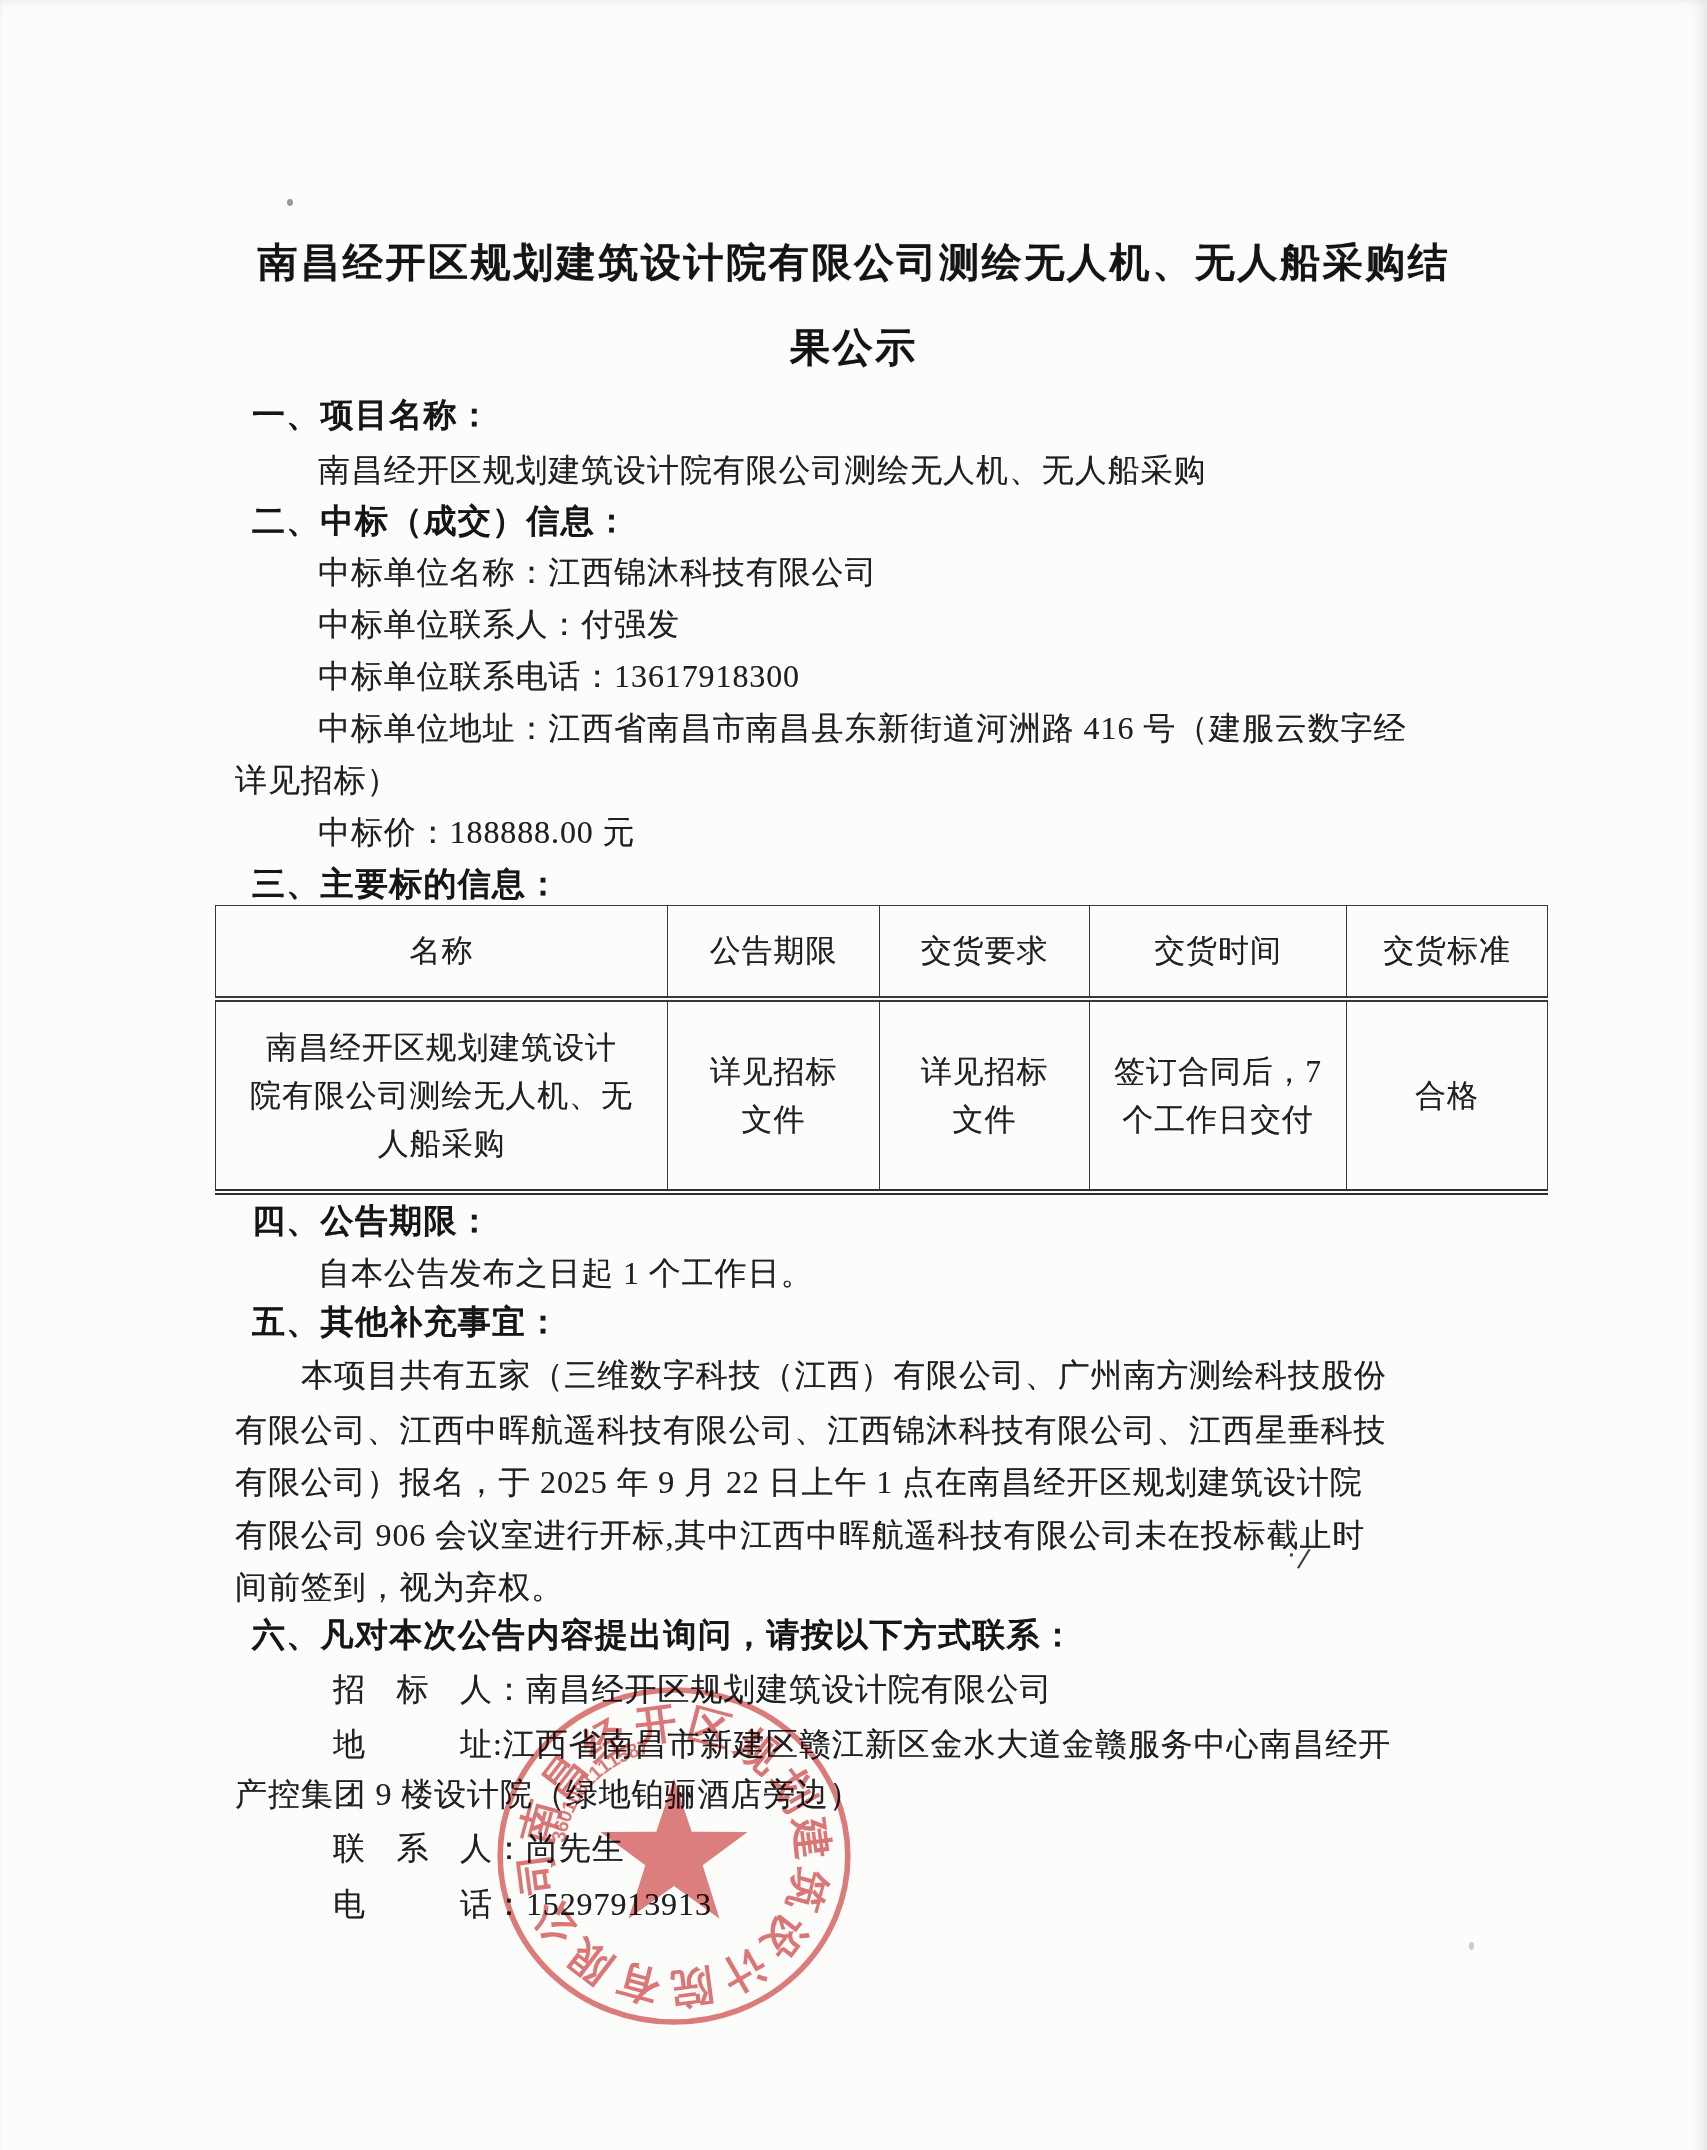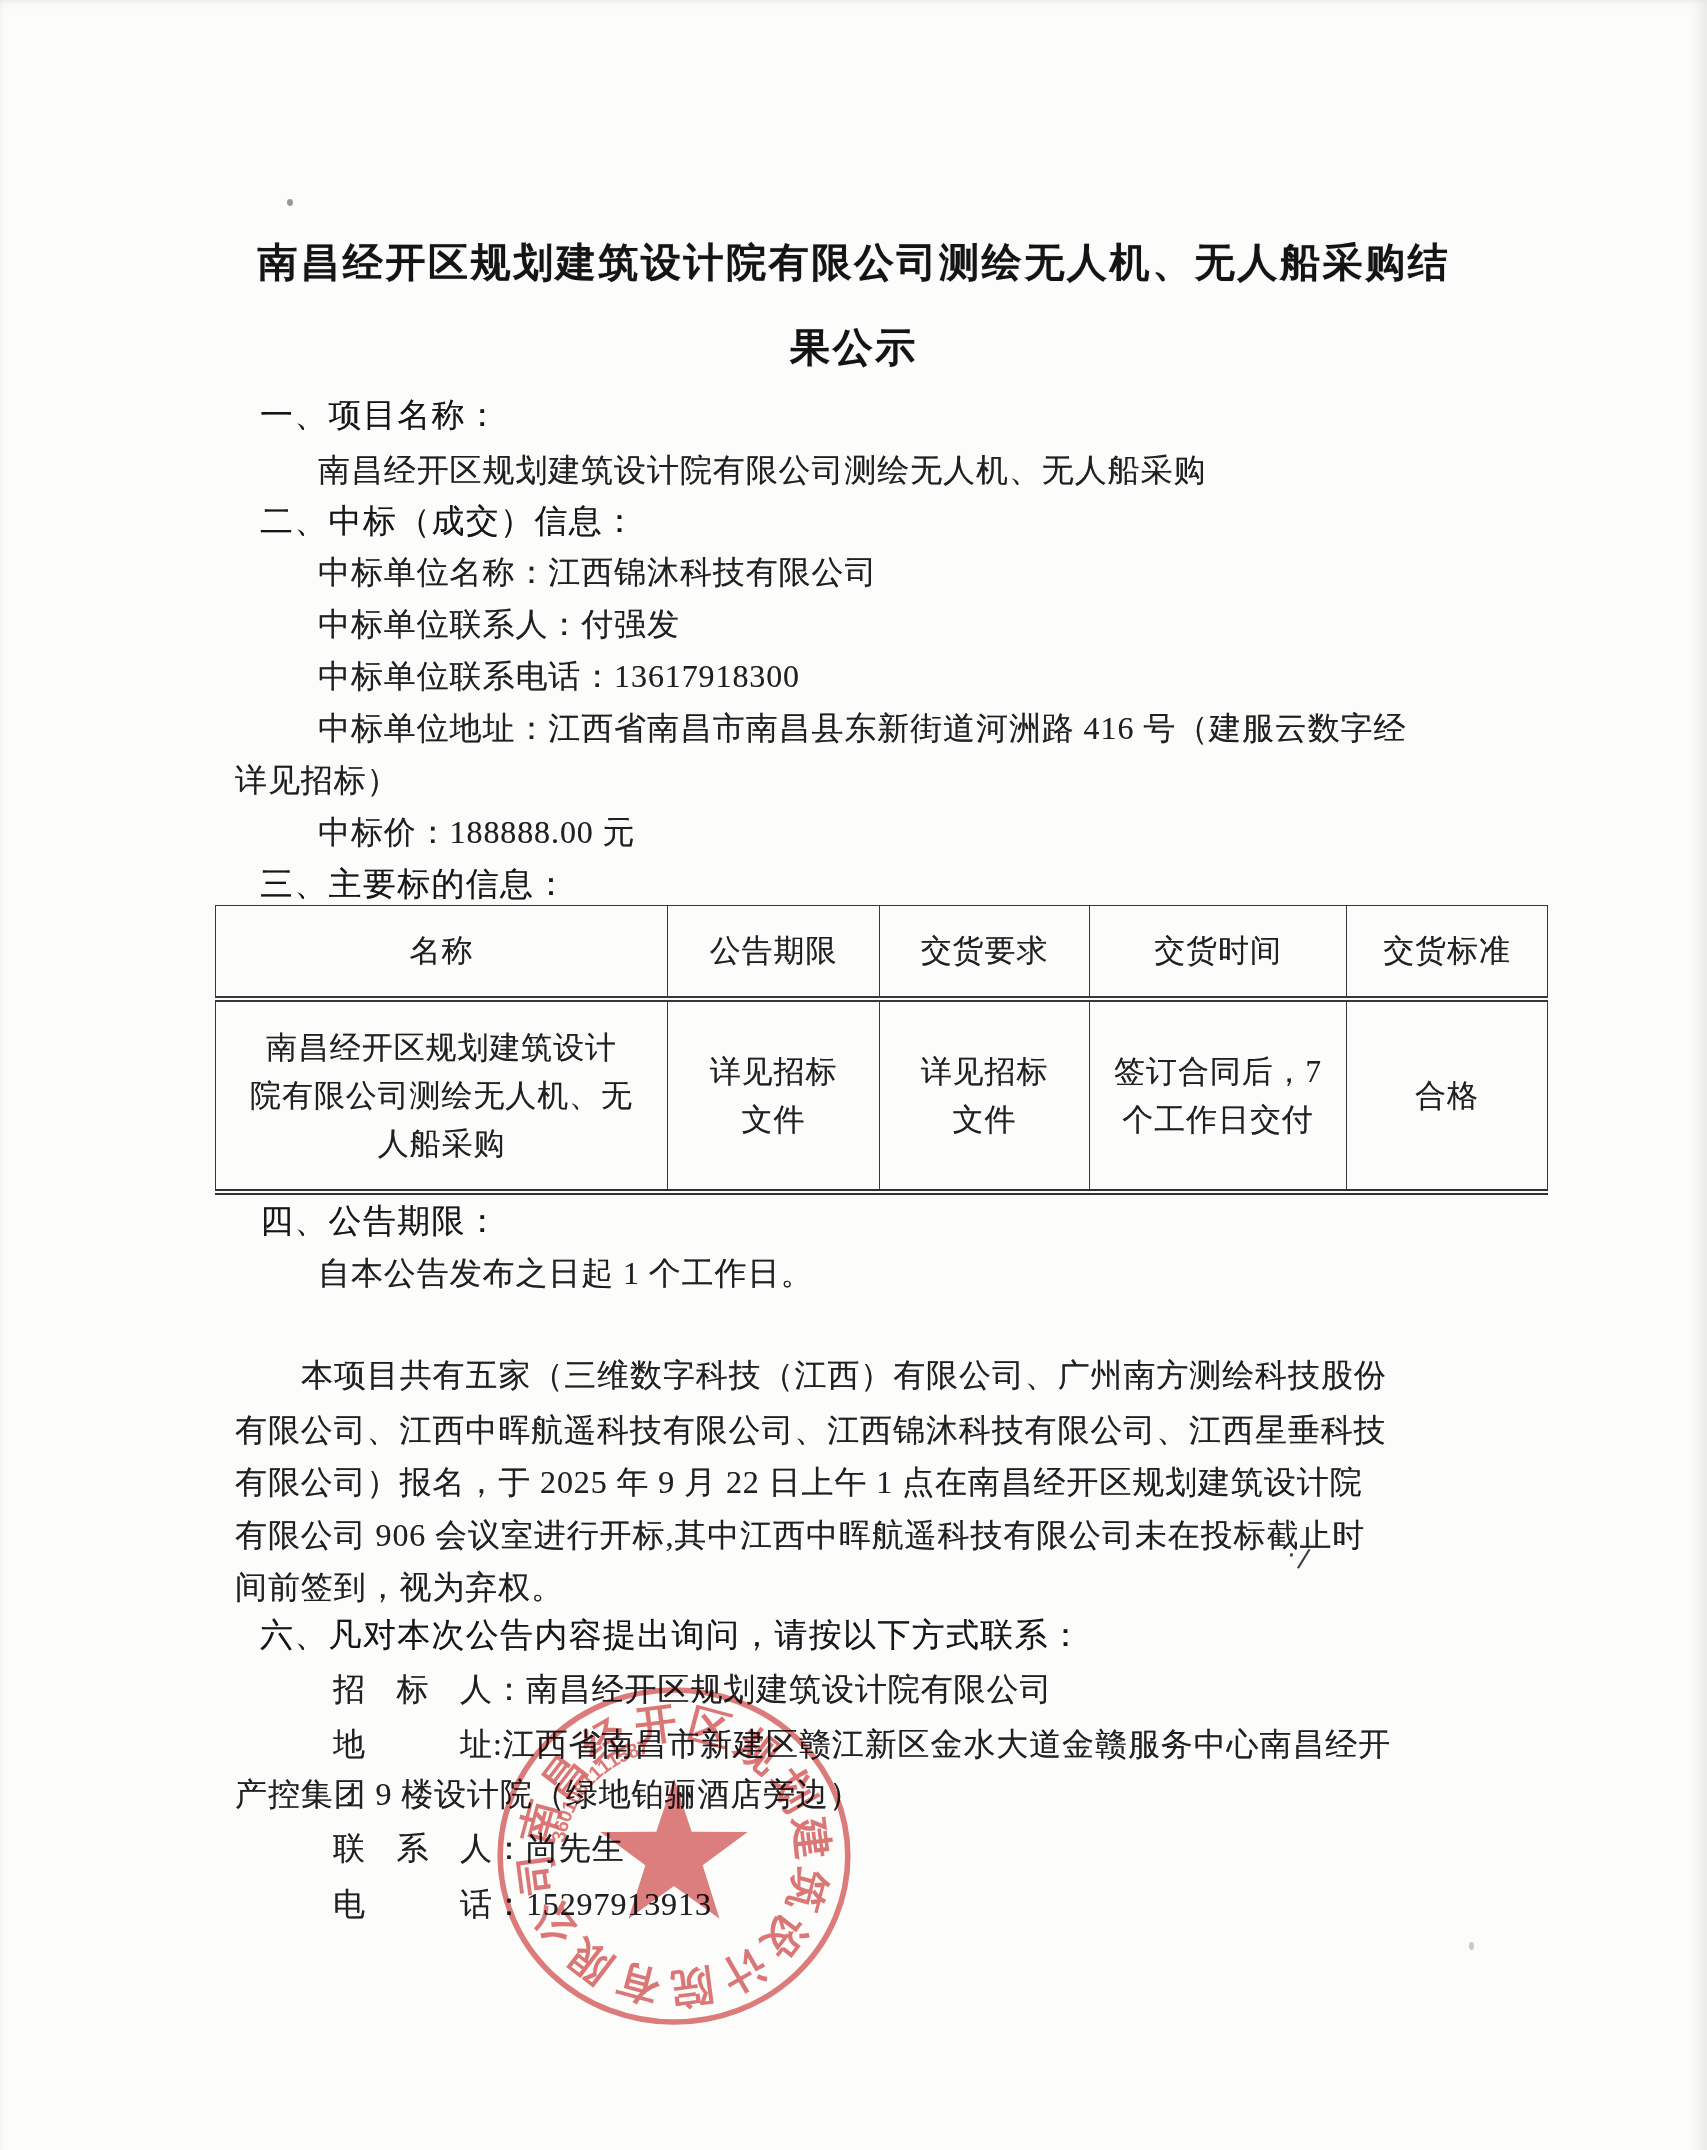--- a/index.html
+++ b/index.html
@@ -17,21 +17,21 @@
     box-shadow:inset -7.7px 0 11.2px rgba(60,60,60,.10), inset 1.7px 0 4.3px rgba(120,120,120,.05);
   }
   .line{
     position:absolute;
     font-size:32px;line-height:52px;letter-spacing:0.9px;
     white-space:nowrap;
     text-shadow:0 0 0.4px rgba(30,30,30,.45);
   }
   .heading{
     font-family:"Liberation Sans","DejaVu Sans",sans-serif;
-    font-weight:normal;font-size:33px;letter-spacing:1.3px;color:#161618;margin-left:8px;
+    font-weight:bold;font-size:33px;letter-spacing:1.3px;color:#161618;
   }
   .title-line{
     position:absolute;left:0;width:100%;text-align:center;
     font-family:"Liberation Sans","DejaVu Sans",sans-serif;
     font-weight:bold;font-size:40px;line-height:65px;letter-spacing:2.6px;color:#141416;
     text-shadow:0 0 0.9px rgba(20,20,20,.4);
   }
   
   table.goods{
     position:absolute;left:215px;top:905px;width:1332px;
@@ -121,20 +121,21 @@
         <td>签订合同后，7
 个工作日交付</td>
         <td>合格</td>
       </tr>
     </tbody>
   </table>
 
   <div class="line heading" style="top:1195px;left:252px">四、公告期限：</div>
   <div class="line" style="top:1247px;left:318px">自本公告发布之日起 1 个工作日。</div>
 
+  <div class="line heading" style="top:1296px;left:252px">五、其他补充事宜：</div>
   <div class="line" style="top:1349px;left:301px">本项目共有五家（三维数字科技（江西）有限公司、广州南方测绘科技股份</div>
   <div class="line" style="top:1404px;left:235px">有限公司、江西中晖航遥科技有限公司、江西锦沐科技有限公司、江西星垂科技</div>
   <div class="line" style="top:1456px;left:235px">有限公司）报名，于 2025 年 9 月 22 日上午 1 点在南昌经开区规划建筑设计院</div>
   <div class="line" style="top:1509px;left:235px">有限公司 906 会议室进行开标,其中江西中晖航遥科技有限公司未在投标截止时</div>
   <div class="line" style="top:1561px;left:235px">间前签到，视为弃权。</div>
   <div class="pen-mark">·/</div>
 
   <div class="line heading" style="top:1609px;left:252px">六、凡对本次公告内容提出询问，请按以下方式联系：</div>
 
   <div class="contact-row" style="top:1663px">

